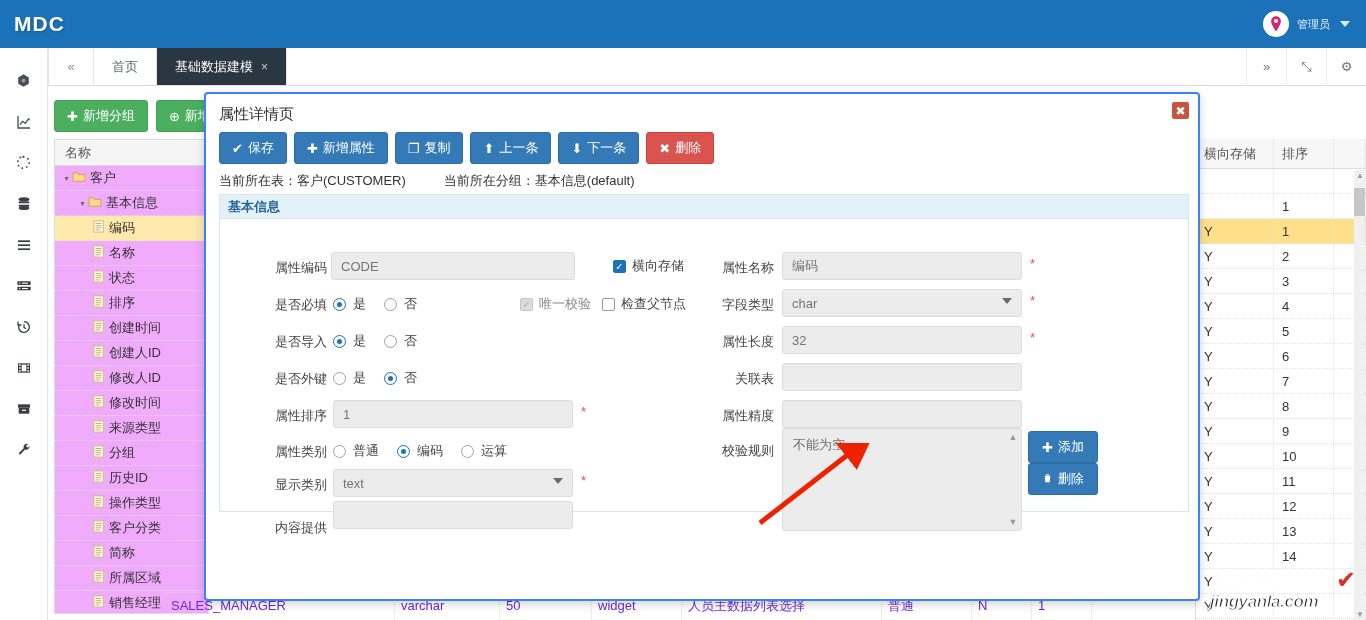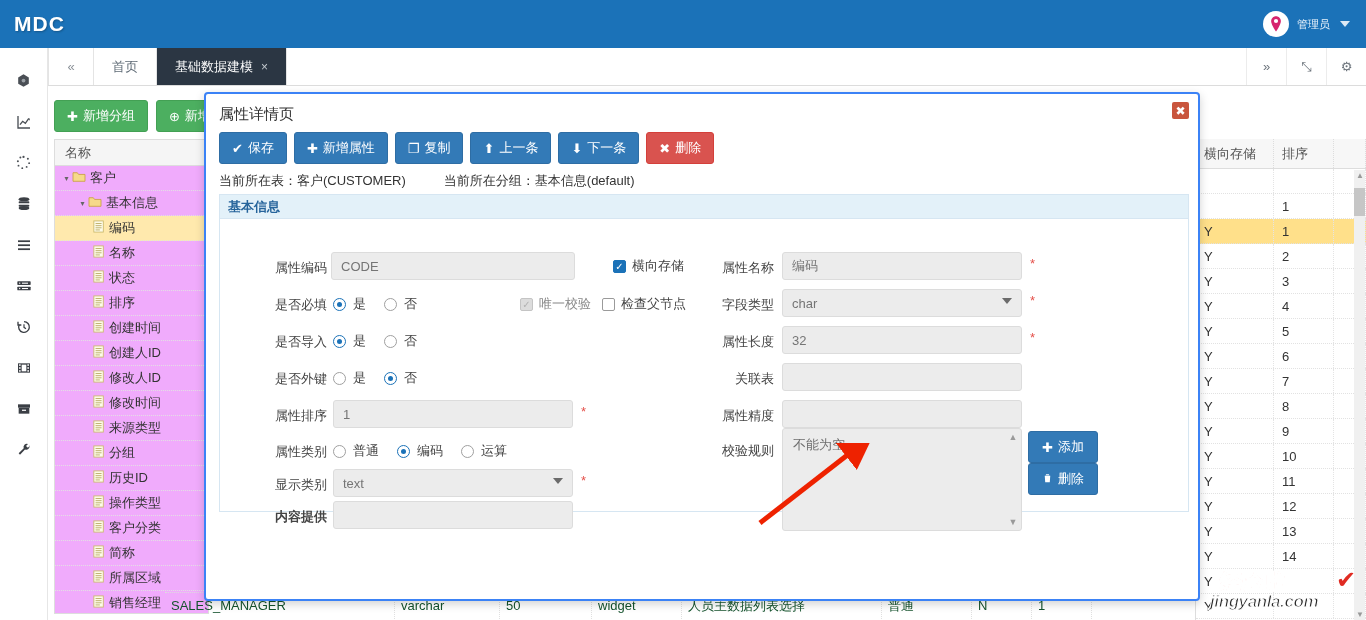--- a/index.html
+++ b/index.html
@@ -125,21 +125,21 @@
     position:absolute; right:1px; top:31px; width:11px; height:450px; background:#f0f0f0;
   }
   .vscroll .thumb { position:absolute; top:18px; left:0; width:11px; height:28px; background:#c6c6c6; }
   .vscroll .arrowup, .vscroll .arrowdn { position:absolute; left:2px; color:#999; font-size:8px; }
   .vscroll .arrowup { top:1px; } .vscroll .arrowdn { bottom:1px; }
 
   
   .bg-table-row {
     position:absolute; left:165px; top:592px; width:1030px; height:26px;
     display:flex; align-items:center; border-top:1px dotted #ddd;
-    font-size:13px; color:#14532d;
+    font-size:13px; color:#6d28d9;
   }
   .bg-table-row div { border-right:1px dotted #e0e0e0; height:26px; display:flex; align-items:center; padding-left:6px; }
 
   
   .modal {
     position:absolute; left:204px; top:92px; width:996px; height:509px;
     background:#fff; border:2px solid #3b82f6; border-radius:4px;
     box-shadow:0 3px 10px rgba(0,0,0,.18);
   }
   .modal-title {
@@ -853,21 +853,21 @@
           <span>删除</span>
         </div>
 
         <div class="lbl" style="left:35px; top:257px; width:72px;">显示类别</div>
         <div class="inp" style="left:113px; top:250px; width:240px;">
           <span>text</span>
           <span class="sel-arrow"></span>
         </div>
         <div class="req" style="left:361px; top:254px;">*</div>
 
-        <div class="lbl" style="left:35px; top:289px; width:72px;font-weight:bold;">内容提供</div>
+        <div class="lbl" style="left:35px; top:300px; width:72px;">内容提供</div>
         <div class="inp" style="left:113px; top:282px; width:240px;"></div>
       </div>
     </div>
   </div>
 
   <svg class="arrow-anno" width="120" height="85" viewBox="0 0 120 85" style="left:752px; top:443px;">
     <defs>
       <marker id="ah" markerWidth="7" markerHeight="7" refX="1" refY="3.5" orient="auto">
         <polygon points="0 0, 7 3.5, 0 7" fill="#ee2200"></polygon>
       </marker>

